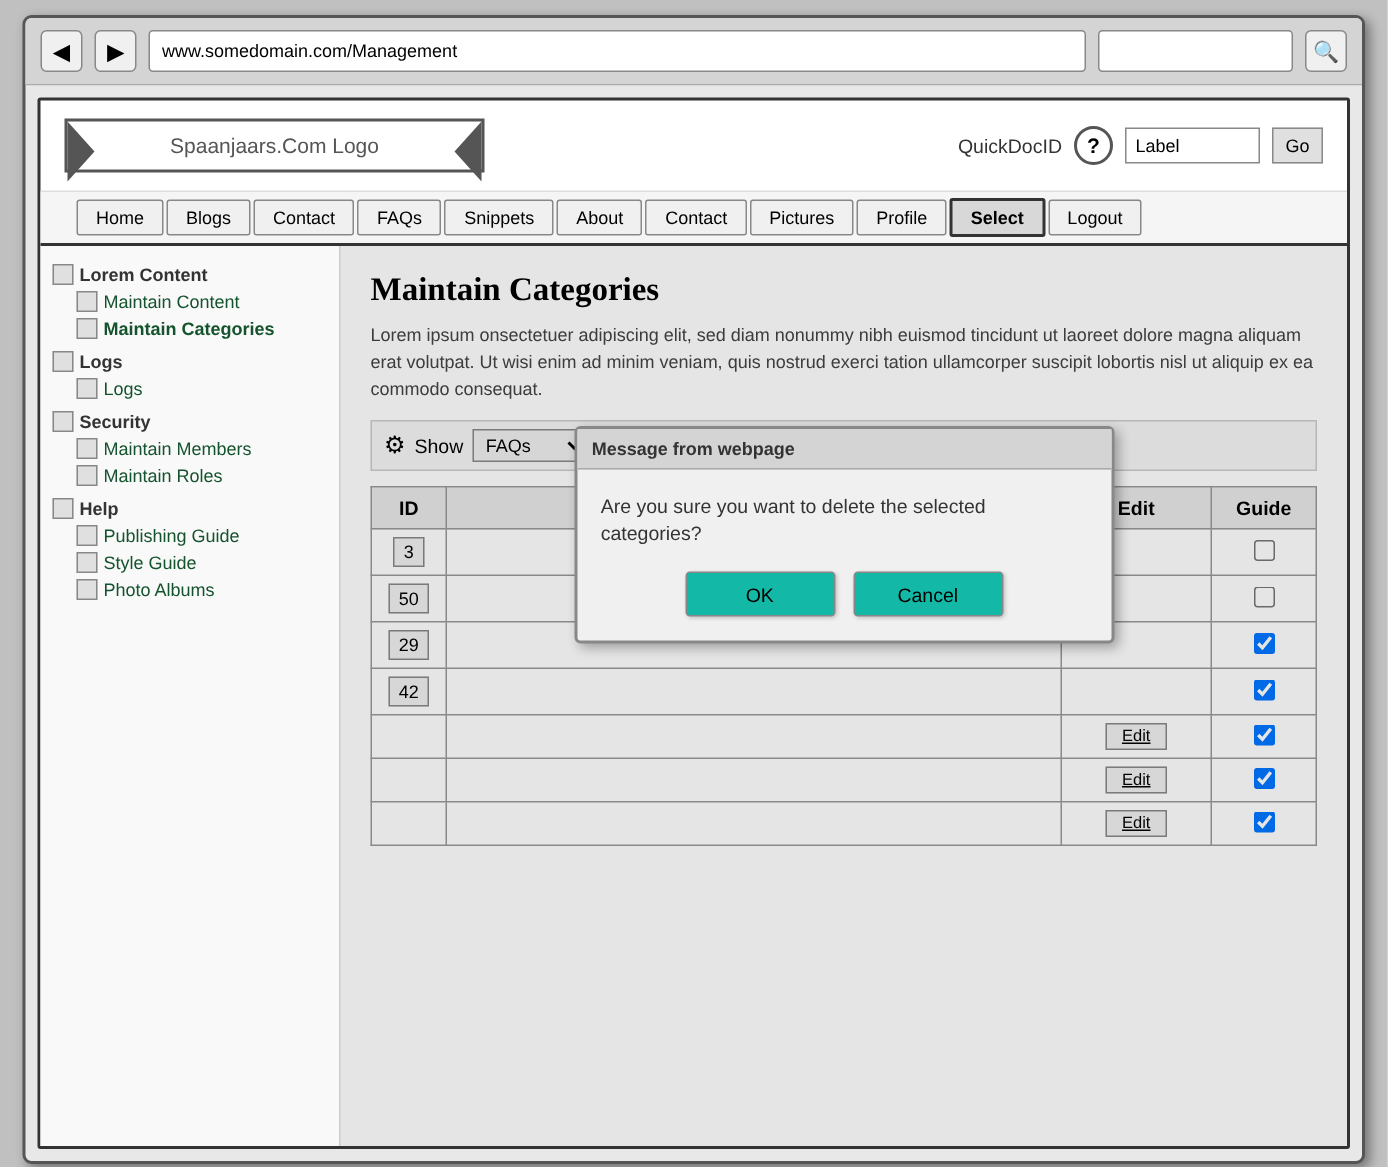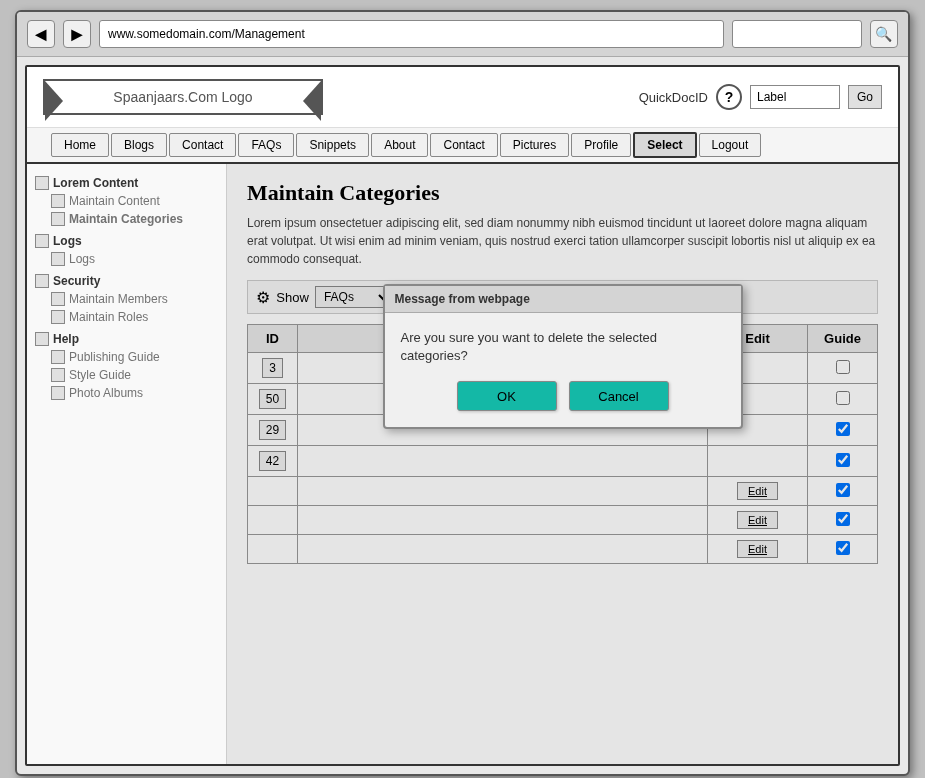--- a/index.html
+++ b/index.html
@@ -195,21 +195,21 @@
     .sidebar-icon {
       width: 14px;
       height: 14px;
       border: 1px solid #888;
       background: #e0e0e0;
       display: inline-block;
       flex-shrink: 0;
     }
     .sidebar-item {
       font-size: 12px;
-      color: #737373;
+      color: #14532d;
       display: flex;
       align-items: flex-start;
       gap: 4px;
       padding: 2px 4px 2px 16px;
       cursor: pointer;
     }
     .sidebar-item.active {
       font-weight: bold;
     }
     .main-area {

